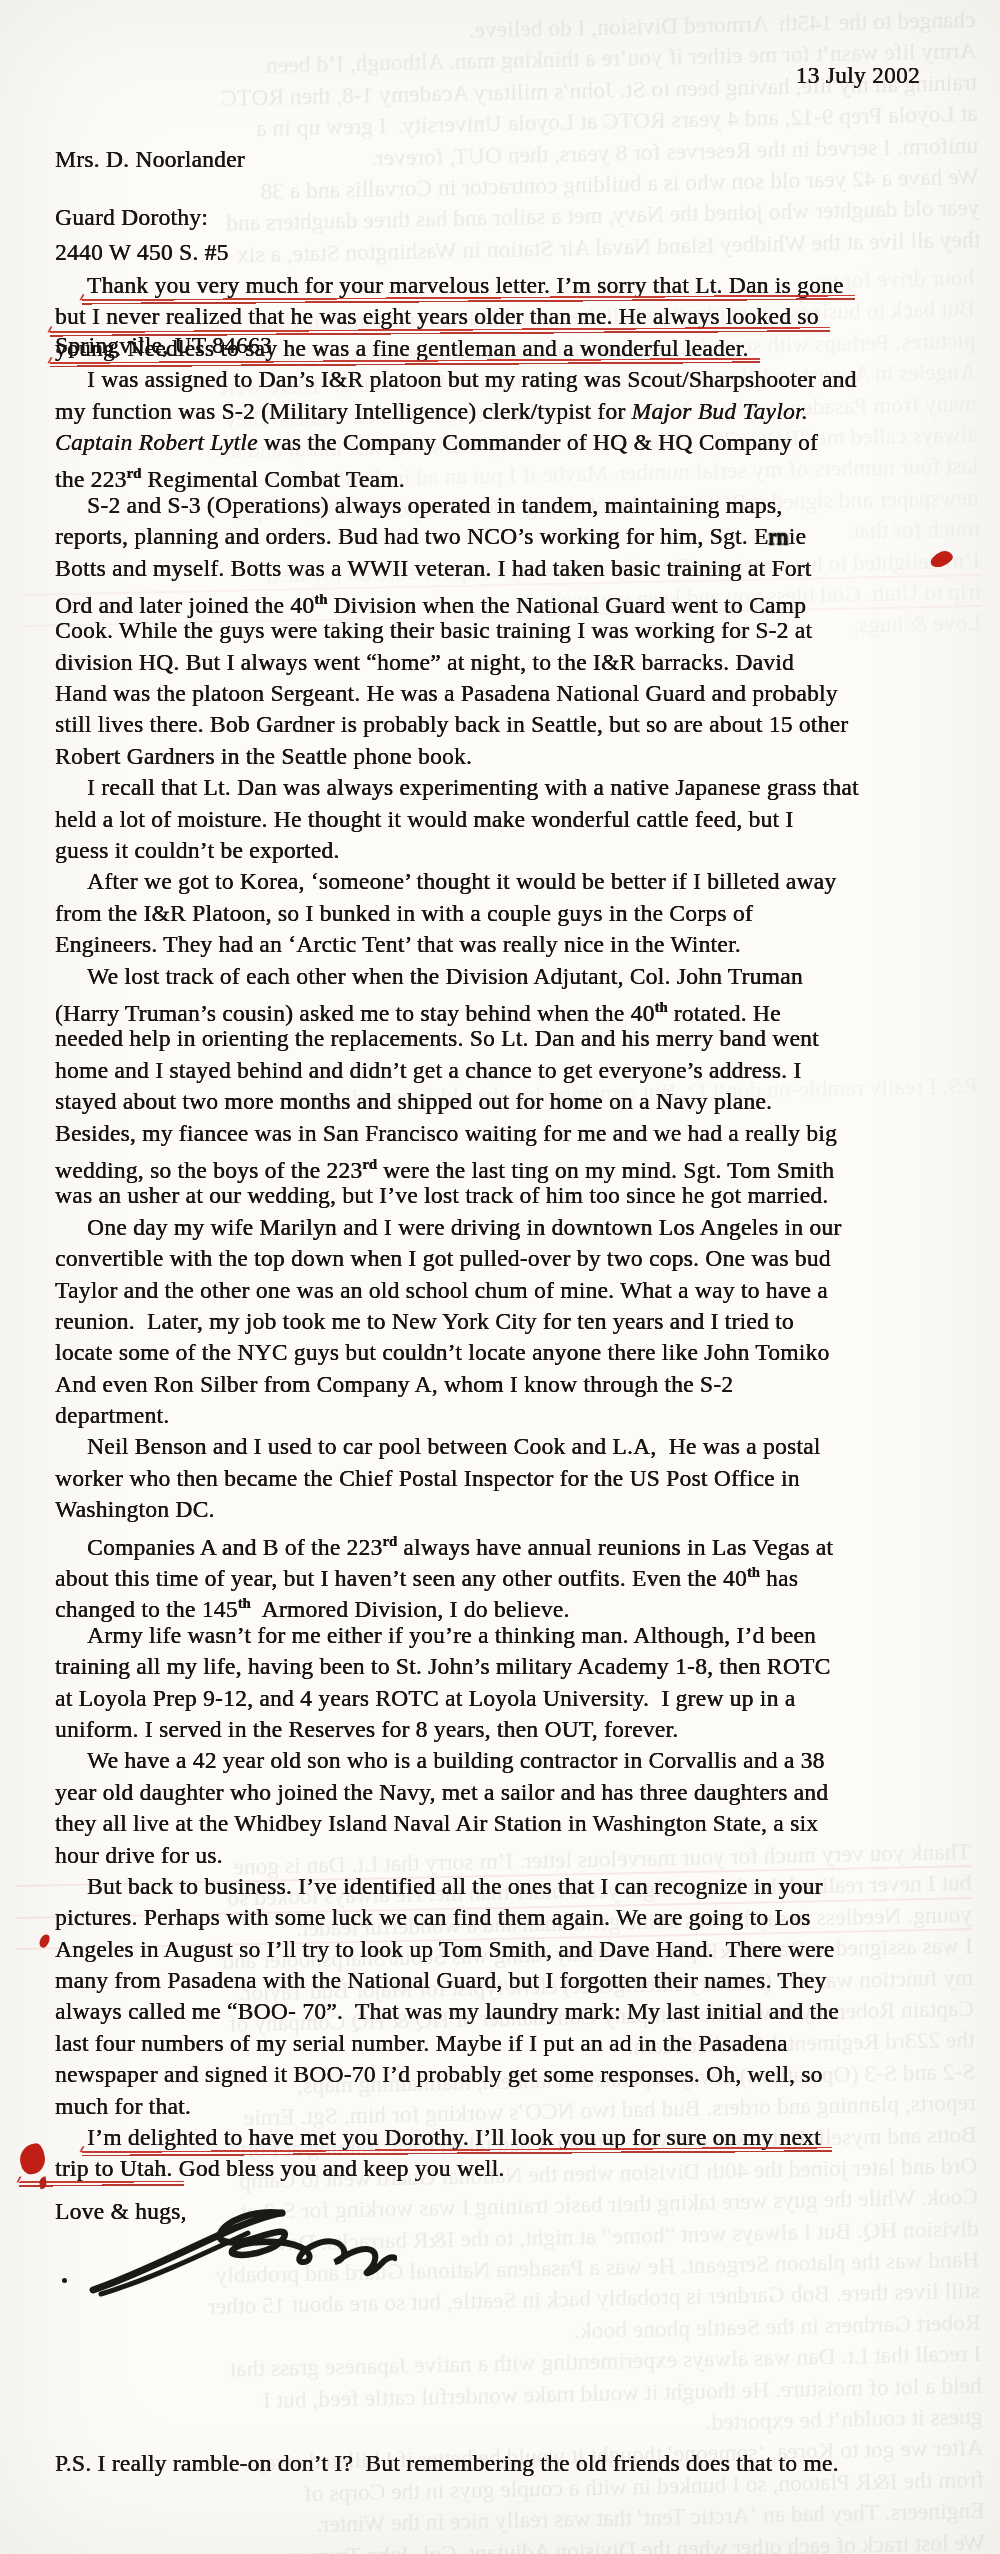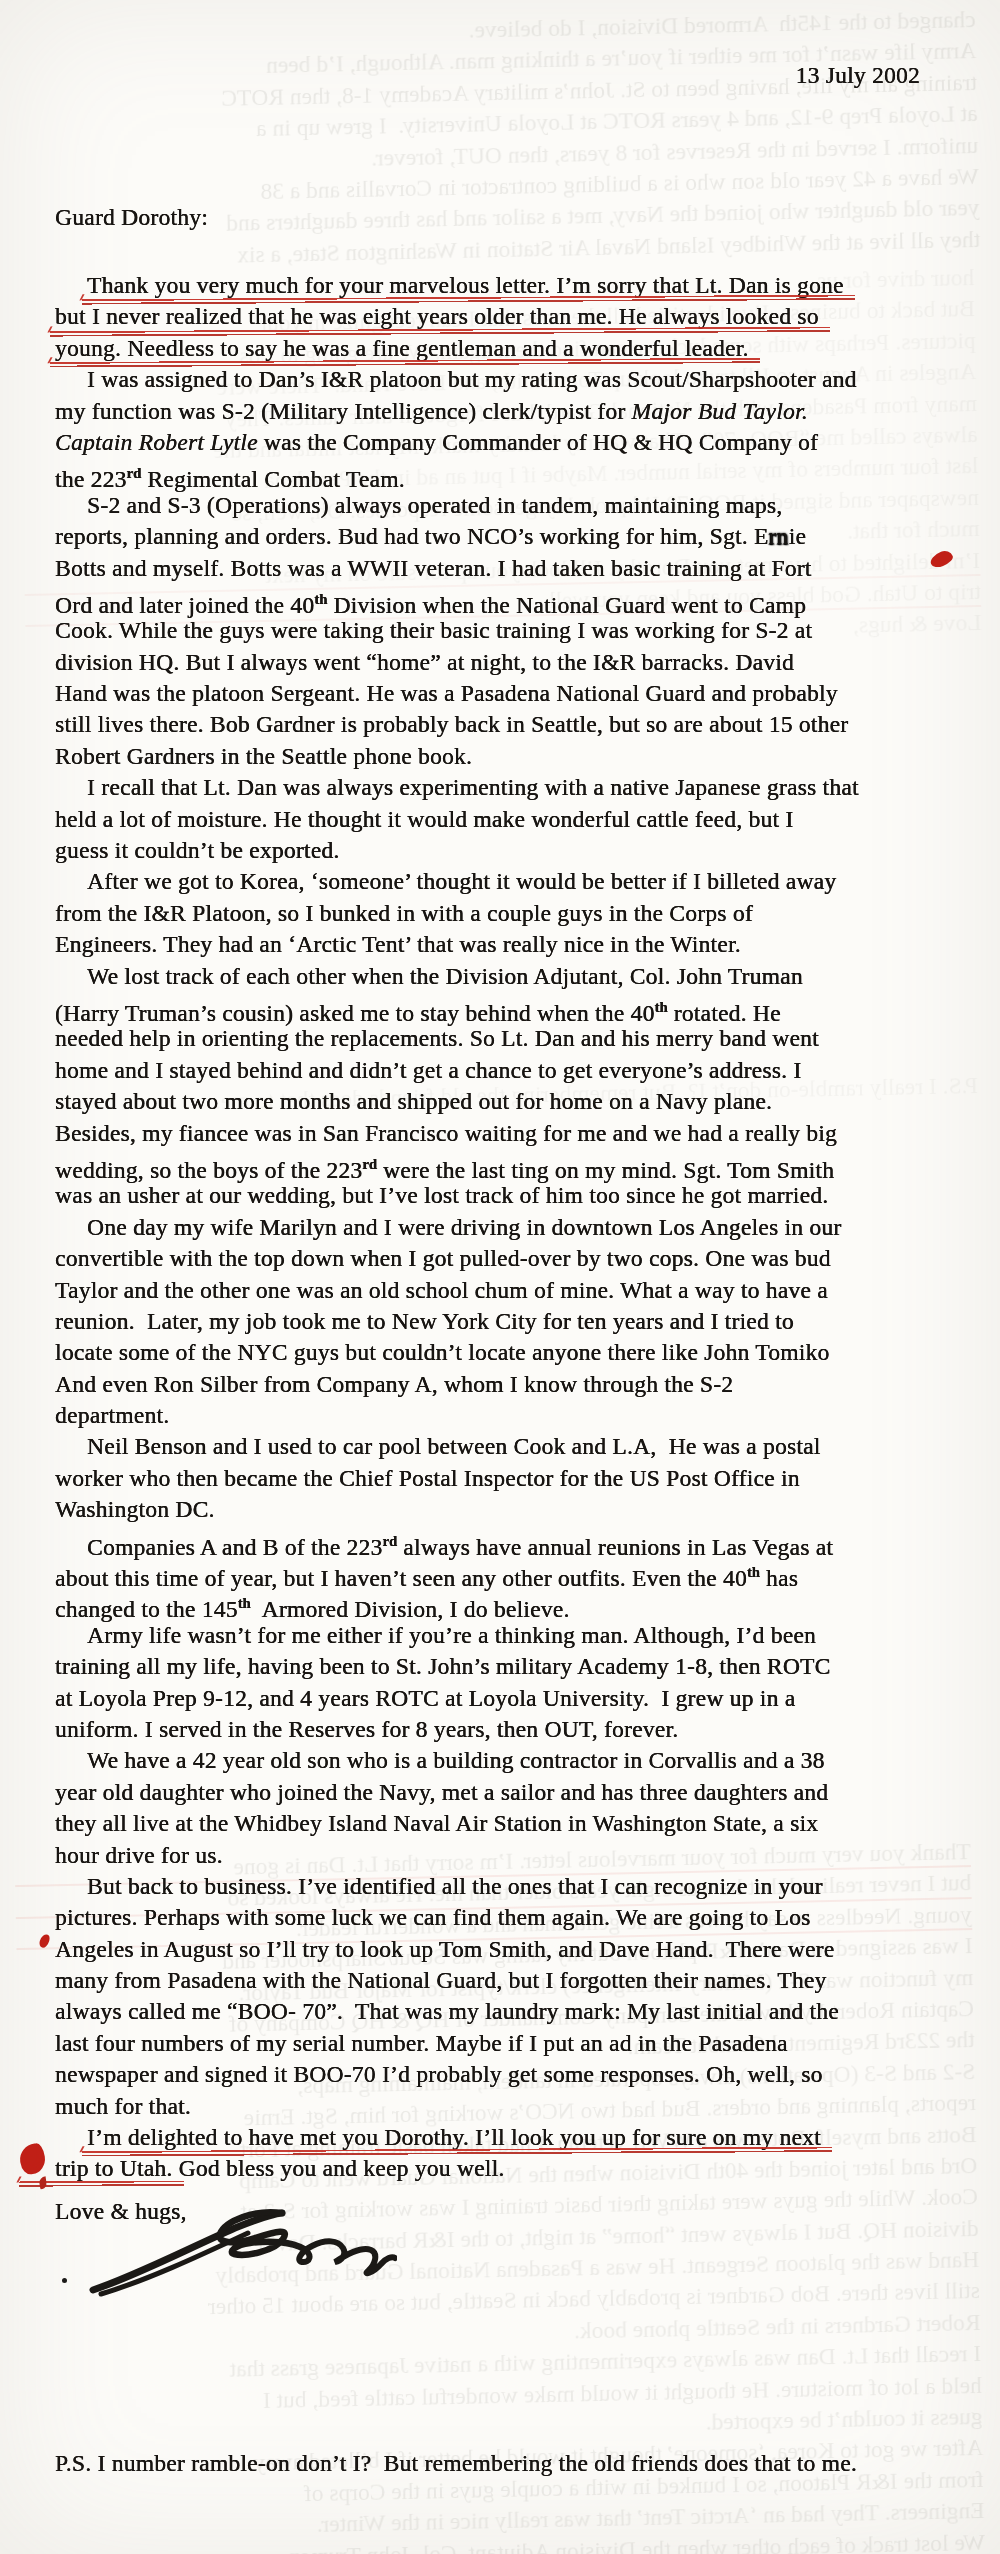--- a/index.html
+++ b/index.html
@@ -72,36 +72,41 @@
 <body>
 
 <div class="page">
 
   <div class="bleed bleed-a"><div class="bline">changed to the 145th  Armored Division, I do believe.</div><div class="bline">Army life wasn’t for me either if you’re a thinking man. Although, I’d been</div><div class="bline">training all my life, having been to St. John’s military Academy 1-8, then ROTC</div><div class="bline">at Loyola Prep 9-12, and 4 years ROTC at Loyola University.  I grew up in a</div><div class="bline">uniform. I served in the Reserves for 8 years, then OUT, forever.</div><div class="bline">We have a 42 year old son who is a building contractor in Corvallis and a 38</div><div class="bline">year old daughter who joined the Navy, met a sailor and has three daughters and</div><div class="bline">they all live at the Whidbey Island Naval Air Station in Washington State, a six</div></div>
   <div class="bleed bleed-b"><div class="bline">hour drive for us.</div><div class="bline">But back to business. I’ve identified all the ones that I can recognize in your</div><div class="bline">pictures. Perhaps with some luck we can find them again. We are going to Los</div><div class="bline">Angeles in August so I’ll try to look up Tom Smith, and Dave Hand.  There were</div><div class="bline">many from Pasadena with the National Guard, but I forgotten their names. They</div><div class="bline">always called me “BOO- 70”.  That was my laundry mark: My last initial and the</div><div class="bline">last four numbers of my serial number. Maybe if I put an ad in the Pasadena</div><div class="bline">newspaper and signed it BOO-70 I’d probably get some responses. Oh, well, so</div><div class="bline">much for that.</div><div class="bline bred">I’m delighted to have met you Dorothy. I’ll look you up for sure on my next</div><div class="bline bred">trip to Utah. God bless you and keep you well.</div><div class="bline">Love &amp; hugs,</div></div>
   <div class="bleed bleed-c"><div class="bline">P.S. I really ramble-on don’t I?  But remembering the old friends does that to me.</div></div>
   <div class="bleed bleed-d"><div class="bline bred">Thank you very much for your marvelous letter. I’m sorry that Lt. Dan is gone</div><div class="bline bred">but I never realized that he was eight years older than me. He always looked so</div><div class="bline bred">young. Needless to say he was a fine gentleman and a wonderful leader.</div><div class="bline">I was assigned to Dan’s I&amp;R platoon but my rating was Scout/Sharpshooter and</div><div class="bline">my function was S-2 (Military Intelligence) clerk/typist for Major Bud Taylor.</div><div class="bline">Captain Robert Lytle was the Company Commander of HQ &amp; HQ Company of</div><div class="bline">the 223rd Regimental Combat Team.</div><div class="bline">S-2 and S-3 (Operations) always operated in tandem, maintaining maps,</div><div class="bline">reports, planning and orders. Bud had two NCO’s working for him, Sgt. Ernie</div><div class="bline">Botts and myself. Botts was a WWII veteran. I had taken basic training at Fort</div><div class="bline">Ord and later joined the 40th Division when the National Guard went to Camp</div><div class="bline">Cook. While the guys were taking their basic training I was working for S-2 at</div><div class="bline">division HQ. But I always went “home” at night, to the I&amp;R barracks. David</div><div class="bline">Hand was the platoon Sergeant. He was a Pasadena National Guard and probably</div><div class="bline">still lives there. Bob Gardner is probably back in Seattle, but so are about 15 other</div><div class="bline">Robert Gardners in the Seattle phone book.</div><div class="bline">I recall that Lt. Dan was always experimenting with a native Japanese grass that</div><div class="bline">held a lot of moisture. He thought it would make wonderful cattle feed, but I</div><div class="bline">guess it couldn’t be exported.</div><div class="bline">After we got to Korea, ‘someone’ thought it would be better if I billeted away</div><div class="bline">from the I&amp;R Platoon, so I bunked in with a couple guys in the Corps of</div><div class="bline">Engineers. They had an ‘Arctic Tent’ that was really nice in the Winter.</div><div class="bline">We lost track of each other when the Division Adjutant, Col. John Truman</div></div>
 
   <div class="typed date">13 July 2002</div>
+  <div class="typed address">
+    <div>Mrs. D. Noorlander</div>
+    <div>2440 W 450 S. #5</div>
+    <div>Springville, UT 84663</div>
+  </div>
   <div class="typed salutation">Guard Dorothy:</div>
 
   <div class="typed body"><div class="para red"><div class="line"><span class="line-text indent">Thank you very much for your marvelous letter. I’m sorry that Lt. Dan is gone<span class="red-underline"></span></span></div><div class="line"><span class="line-text">but I never realized that he was eight years older than me. He always looked so<span class="red-underline"></span></span></div><div class="line"><span class="line-text">young. Needless to say he was a fine gentleman and a wonderful leader.<span class="red-underline"></span></span></div></div><div class="para"><div class="line"><span class="line-text indent">I was assigned to Dan’s I&amp;R platoon but my rating was Scout/Sharpshooter and</span></div><div class="line"><span class="line-text">my function was S-2 (Military Intelligence) clerk/typist for <span class="seg-italic">Major Bud Taylor.</span></span></div><div class="line"><span class="line-text"><span class="seg-italic">Captain Robert Lytle</span> was the Company Commander of HQ &amp; HQ Company of</span></div><div class="line"><span class="line-text">the 223<span class="seg-sup">rd</span> Regimental Combat Team.</span></div></div><div class="para"><div class="line"><span class="line-text indent">S-2 and S-3 (Operations) always operated in tandem, maintaining maps,</span></div><div class="line"><span class="line-text">reports, planning and orders. Bud had two NCO’s working for him, Sgt. E<span class="seg-blot">rn</span>ie</span></div><div class="line"><span class="line-text">Botts and myself. Botts was a WWII veteran. I had taken basic training at Fort</span></div><div class="line"><span class="line-text">Ord and later joined the 40<span class="seg-sup">th</span> Division when the National Guard went to Camp</span></div><div class="line"><span class="line-text">Cook. While the guys were taking <span class="seg-underline">their</span> basic training I was working for S-2 at</span></div><div class="line"><span class="line-text">division HQ. But I always went “home” at night, to the I&amp;R barracks. David</span></div><div class="line"><span class="line-text">Hand was the platoon Sergeant. He was a Pasadena National Guard and probably</span></div><div class="line"><span class="line-text">still lives there. Bob Gardner is probably back in Seattle, but so are about 15 other</span></div><div class="line"><span class="line-text">Robert Gardners in the Seattle phone book.</span></div></div><div class="para"><div class="line"><span class="line-text indent">I recall that Lt. Dan was always experimenting with a native Japanese grass that</span></div><div class="line"><span class="line-text">held a lot of moisture. He thought it would make wonderful cattle feed, but I</span></div><div class="line"><span class="line-text">guess it couldn’t be exported.</span></div></div><div class="para"><div class="line"><span class="line-text indent">After we got to Korea, ‘someone’ thought it would be better if I billeted away</span></div><div class="line"><span class="line-text">from the I&amp;R Platoon, so I bunked in with a couple guys in the Corps of</span></div><div class="line"><span class="line-text">Engineers. They had an ‘Arctic Tent’ that was really nice in the Winter.</span></div></div><div class="para"><div class="line"><span class="line-text indent">We lost track of each other when the Division Adjutant, Col. John Truman</span></div><div class="line"><span class="line-text">(Harry Truman’s cousin) asked me to stay behind when the 40<span class="seg-sup">th</span> rotated. He</span></div><div class="line"><span class="line-text">needed help in orienting the replacements. So Lt. Dan and his merry band went</span></div><div class="line"><span class="line-text">home and I stayed behind and didn’t get a chance to get everyone’s address. I</span></div><div class="line"><span class="line-text">stayed about two more months and shipped out for home on a Navy plane.</span></div><div class="line"><span class="line-text">Besides, my fiancee was in San Francisco waiting for me and we had a really big</span></div><div class="line"><span class="line-text">wedding, so the boys of the 223<span class="seg-sup">rd</span> were the last ting on my mind. Sgt. Tom Smith</span></div><div class="line"><span class="line-text">was an usher at our wedding, but I’ve lost track of him too since he got married.</span></div></div><div class="para"><div class="line"><span class="line-text indent">One day my wife Marilyn and I were driving in downtown Los Angeles in our</span></div><div class="line"><span class="line-text">convertible with the top down when I got pulled-over by two cops. One was bud</span></div><div class="line"><span class="line-text">Taylor and the other one was an old school chum of mine. What a way to have a</span></div><div class="line"><span class="line-text">reunion.  Later, my job took me to New York City for ten years and I tried to</span></div><div class="line"><span class="line-text">locate some of the NYC guys but couldn’t locate anyone there like John Tomiko</span></div><div class="line"><span class="line-text">And even Ron Silber from Company A, whom I know through the S-2</span></div><div class="line"><span class="line-text">department.</span></div></div><div class="para"><div class="line"><span class="line-text indent">Neil Benson and I used to car pool between Cook and L.A,  He was a postal</span></div><div class="line"><span class="line-text">worker who then became the Chief Postal Inspector for the US Post Office in</span></div><div class="line"><span class="line-text">Washington DC.</span></div></div><div class="para"><div class="line"><span class="line-text indent">Companies A and B of the 223<span class="seg-sup">rd</span> always have annual reunions in Las Vegas at</span></div><div class="line"><span class="line-text">about this time of year, but I haven’t seen any other outfits. Even the 40<span class="seg-sup">th</span> has</span></div><div class="line"><span class="line-text">changed to the 145<span class="seg-sup">th</span>  Armored Division, I do believe.</span></div></div><div class="para"><div class="line"><span class="line-text indent">Army life wasn’t for me either if you’re a thinking man. Although, I’d been</span></div><div class="line"><span class="line-text">training all my life, having been to St. John’s military Academy 1-8, then ROTC</span></div><div class="line"><span class="line-text">at Loyola Prep 9-12, and 4 years ROTC at Loyola University.  I grew up in a</span></div><div class="line"><span class="line-text">uniform. I served in the Reserves for 8 years, then OUT, forever.</span></div></div><div class="para"><div class="line"><span class="line-text indent">We have a 42 year old son who is a building contractor in Corvallis and a 38</span></div><div class="line"><span class="line-text">year old daughter who joined the Navy, met a sailor and has three daughters and</span></div><div class="line"><span class="line-text">they all live at the Whidbey Island Naval Air Station in Washington State, a six</span></div><div class="line"><span class="line-text">hour drive for us.</span></div></div><div class="para"><div class="line"><span class="line-text indent">But back to business. I’ve identified all the ones that I can recognize in your</span></div><div class="line"><span class="line-text">pictures. Perhaps with some luck we can find them again. We are going to Los</span></div><div class="line"><span class="line-text">Angeles in August so I’ll try to look up Tom Smith, and Dave Hand.  There were</span></div><div class="line"><span class="line-text">many from Pasadena with the National Guard, but I forgotten their names. They</span></div><div class="line"><span class="line-text">always called me “BOO- 70”.  That was my laundry mark: My last initial and the</span></div><div class="line"><span class="line-text">last four numbers of my serial number. Maybe if I put an ad in the Pasadena</span></div><div class="line"><span class="line-text">newspaper and signed it BOO-70 I’d probably get some responses. Oh, well, so</span></div><div class="line"><span class="line-text">much for that.</span></div></div><div class="para red extend"><div class="line"><span class="line-text indent">I’m delighted to have met you Dorothy. I’ll look you up for sure on my next<span class="red-underline"></span></span></div><div class="line"><span class="line-text">trip to Utah. God bless you and keep you well.<span class="red-underline"></span></span></div></div></div>
 
   <div class="typed closing">Love &amp; hugs,</div>
   <div class="signature">
     <svg viewBox="0 0 312 104" fill="none" xmlns="http://www.w3.org/2000/svg">
       <g stroke="#1b1916" stroke-linecap="round" fill="none">
         <path d="M8 92 C 50 78, 100 52, 150 30 C 170 22, 186 16, 197 15" stroke-width="7"></path>
         <path d="M16 96 C 60 83, 112 59, 163 35" stroke-width="5"></path>
         <path d="M197 15 C 170 11, 140 23, 135 36 C 131 45, 149 47, 170 40 C 192 33, 205 30, 198 41 C 190 53, 161 59, 149 56 C 143 54, 150 47, 165 45 C 186 42, 207 44, 219 51" stroke-width="6.5"></path>
         <path d="M219 51 C 228 57, 225 65, 217 64 C 211 63, 215 54, 227 48 C 241 41, 253 42, 258 50 C 262 57, 256 63, 250 64 C 261 57, 276 48, 286 52 C 293 55, 291 66, 283 73 C 278 77, 287 76, 296 66 C 301 60, 307 58, 310 60" stroke-width="6"></path>
       </g>
     </svg>
   </div>
   <div class="sig-dot"></div>
 
-  <div class="typed ps"><div class="line"><span class="line-text">P.S. I <span class="seg-underline">number</span> ramble-on don’t I?  But remembering the old friends does that to me.</span></div></div>
+  <div class="typed ps"><div class="line"><span class="line-text">P.S. I <span class="seg-underline">really</span> ramble-on don’t I?  But remembering the old friends does that to me.</span></div></div>
 
   <div class="ink ink-blot-right"></div>
   <div class="ink ink-mark-left"></div>
   <div class="ink ink-blot-signoff"></div>
 
 </div>
 
 </body></html>

